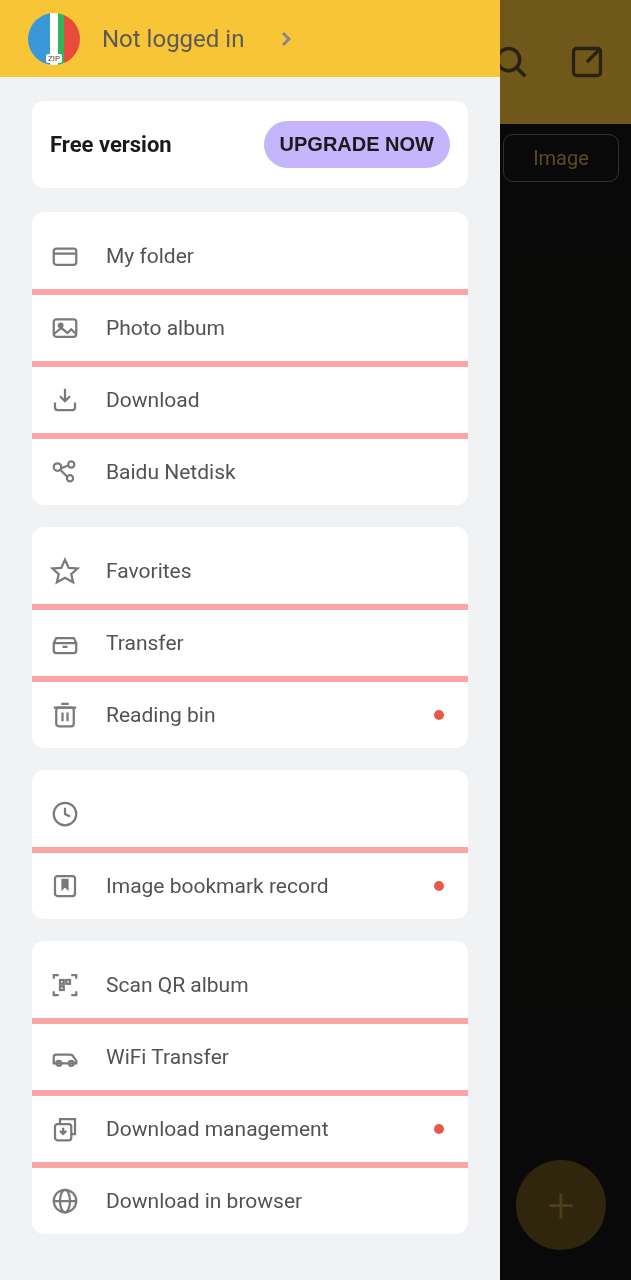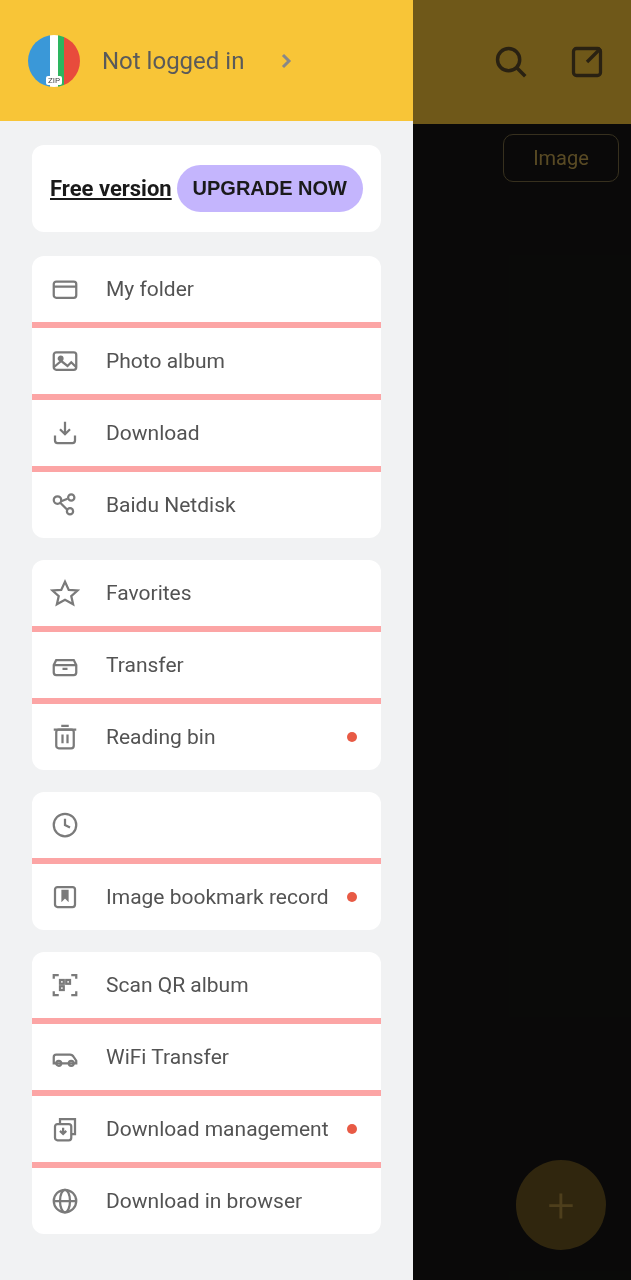--- a/index.html
+++ b/index.html
@@ -5,33 +5,33 @@
     * { box-sizing: border-box; margin: 0; padding: 0; }
     body { font-family: -apple-system, BlinkMacSystemFont, "Segoe UI", Roboto, sans-serif; width: 631px; height: 1280px; overflow: hidden; position: relative; background: #f0f0f0; }
     .background-main { position: absolute; inset: 0; background: #171615; }
     .bg-topbar { height: 124px; background: #f7c338; display: flex; align-items: center; justify-content: flex-end; padding: 0 24px; gap: 36px; }
     .bg-icon { color: #5b4a28; width: 40px; height: 40px; display:flex; align-items:center; justify-content:center;}
     .bg-filterbar { height: 55px; display:flex; padding: 0 12px; gap: 12px; align-items:center; margin-top:6px;}
     .bg-chip { flex:0 0 auto; border:1.5px solid #7a6b44; color:#c5a450; border-radius:10px; height:48px; display:flex; align-items:center; justify-content:center; font-size:20px;}
     .bg-chip.size { width: 116px; margin-left:auto;}
     .bg-fab { position:absolute; right:25px; bottom:30px; width:90px; height:90px; border-radius:50%; background:#6b5521; display:flex; align-items:center; justify-content:center; color:#ad8c3f; font-size:48px; font-weight:300;}
     .overlay { position: absolute; inset: 0; background: rgba(0,0,0,0.55); }
-    .drawer { position: absolute; left: 0; top: 0; bottom: 0; width: 413px; background: #f1f2f3; display: flex; flex-direction: column; overflow-y: auto; }
+    .drawer { position: absolute; left: 0; top: 0; bottom: 0; width: 500px; background: #f1f2f3; display: flex; flex-direction: column; overflow-y: auto; }
     .drawer-header { background: #f8c537; height: 124px; display: flex; align-items: center; padding: 0 28px; gap: 22px; }
     .app-logo { width: 52px; height: 52px; border-radius: 50%; background: linear-gradient(to right, #3a98d8 0%, #3a98d8 42%, #fff 42%, #fff 58%, #2db55f 58%, #2db55f 70%, #e84b3c 70%, #e84b3c 100%); position: relative; overflow:hidden;}
     .app-logo::after { content:"ZIP"; position:absolute; bottom:2px; left:50%; transform:translateX(-50%); font-size:8px; background:#fff; padding:0 2px; border-radius:2px; color:#444;}
     .login-text { color: #5a5a5a; font-size: 24px; }
     .chevron-right { color: #888; margin-left: 8px;}
     .content { padding: 24px 32px; }
     .version-card { background: #fff; border-radius: 12px; padding: 20px 18px; display: flex; align-items: center; justify-content: space-between; margin-bottom: 24px; }
-    .version-text { font-weight: 700; font-size: 22px; color: #1a1a1a; text-decoration: underline; }
+    .version-text { font-weight: 700; font-size: 22px; color: #1a1a1a; }
     .upgrade-btn { background: #c4b5fd; border-radius: 24px; padding: 12px 16px; font-weight: 800; font-size: 20px; color: #1a1a1a; border: none; cursor: pointer; }
     .menu-group { background: #fff; border-radius: 12px; margin-bottom: 22px; overflow: hidden; }
     .menu-item { display: flex; align-items: center; padding: 18px 18px; gap: 26px; border-top: 6px solid #fca5a5; cursor: pointer; position:relative;}
-    .menu-item:first-child { border-top: none; }
+    .menu-item:first-child { border-top: none; margin-top: 11px; }
     .menu-icon { width: 30px; height: 30px; display: flex; align-items: center; justify-content: center; color: #7a7a7a; flex-shrink:0;}
     .menu-label { font-size: 21px; color: #535353; }
     .red-dot { width: 10px; height: 10px; background: #e85a45; border-radius: 50%; position:absolute; right:24px;}
     svg { display:block; }
   </style>
 </head>
 <body>
 
 <div class="background-main">
   <div class="bg-topbar">

